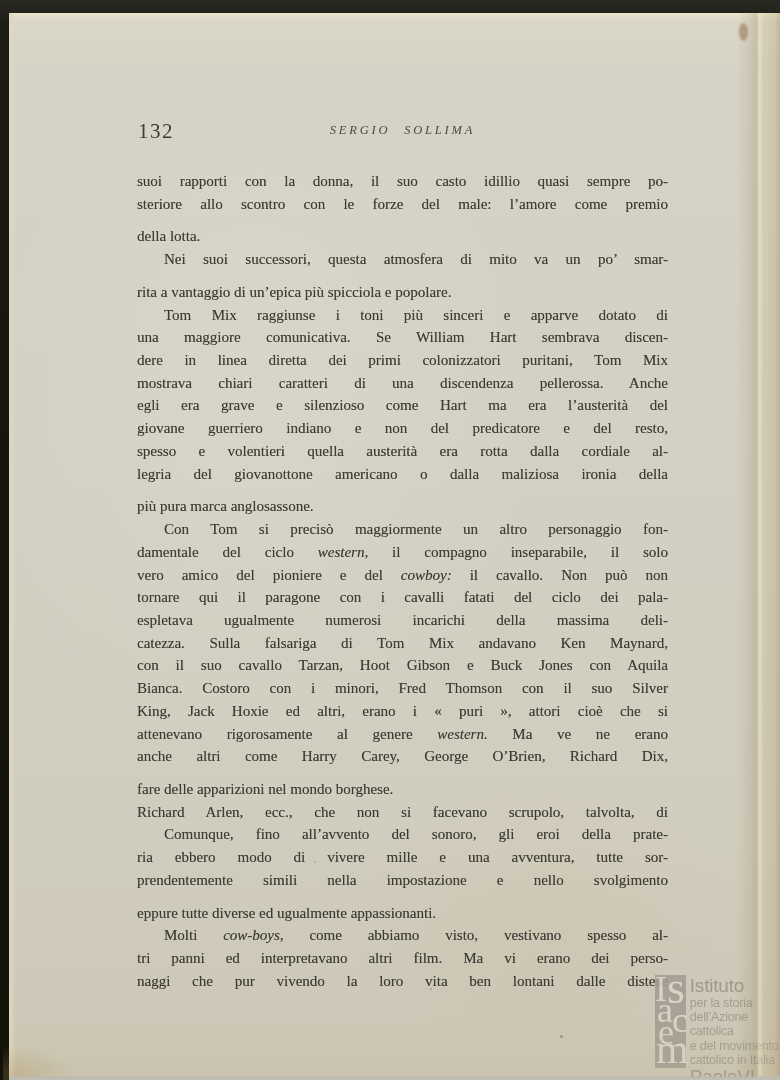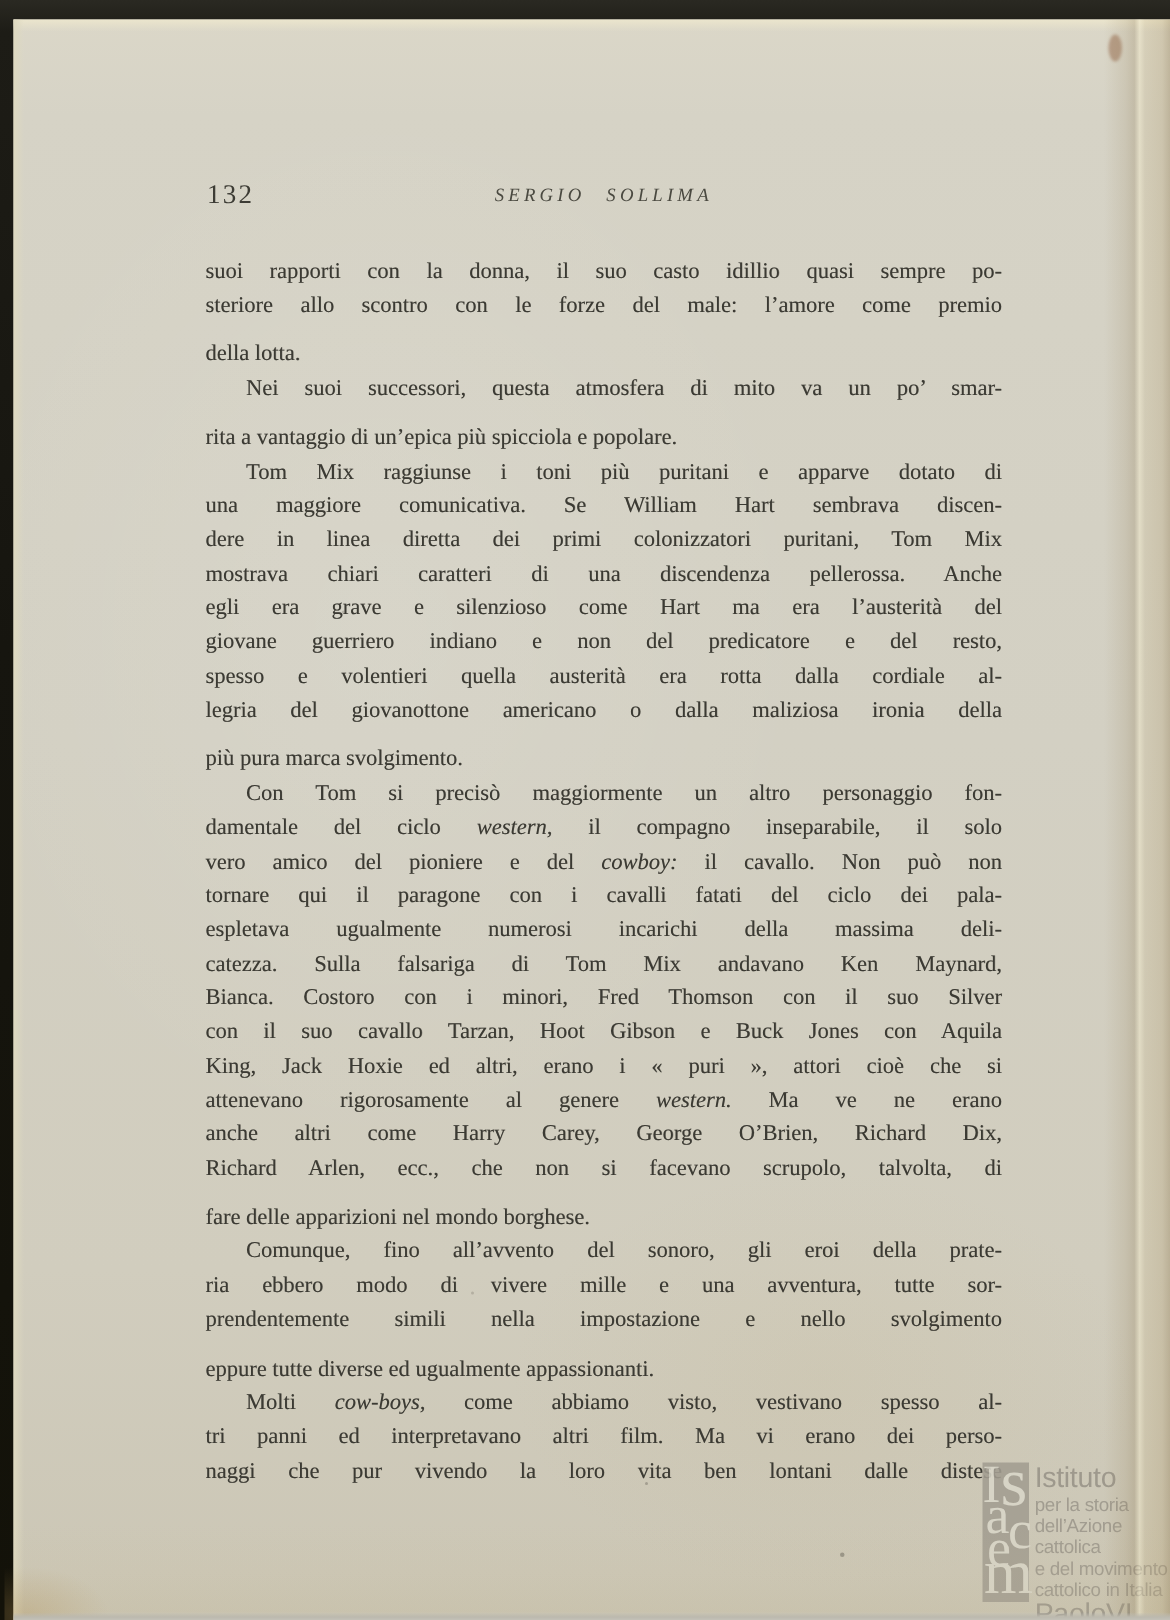--- a/index.html
+++ b/index.html
@@ -38,21 +38,21 @@
   .rust-spot{position:absolute;right:32px;top:10px;width:9px;height:18px;border-radius:50%;
     background:#8a5636;opacity:.45;filter:blur(1.2px);}
   .speck{position:absolute;border-radius:50%;background:#6f6b60;}
   .speck.s1{left:551px;top:1022px;width:3px;height:3px;opacity:.55;}
   .speck.s2{left:421px;top:975px;width:2px;height:2px;opacity:.45;}
   .speck.s3{left:219px;top:394px;width:2px;height:2px;opacity:.35;}
   .speck.s4{left:305px;top:848px;width:2px;height:2px;opacity:.3;}
 
   
   .running-head{position:absolute;left:128px;top:106px;width:531px;height:24px;color:#3d3c35;}
-  .pagenum{position:absolute;left:1px;top:0;font-size:18px;letter-spacing:1.5px;}
+  .pagenum{position:absolute;left:1px;top:0;font-size:21px;letter-spacing:1.5px;}
   .head-title{position:absolute;left:0;right:0;top:4px;text-align:center;
     font-size:12.5px;letter-spacing:2.8px;word-spacing:8px;color:#4a4940;font-style:italic;}
 
   
   .text-block{position:absolute;left:128px;top:157px;width:531px;
     font-size:15px;color:#3b3a33;
     text-shadow:0.2px 0.2px 0.4px rgba(59,58,51,0.45);}
   .tline{height:22.72px;line-height:22.72px;text-align:justify;text-align-last:justify;}
   .tline.last{text-align-last:left;margin-top:10px;}
   .tline.ind{text-indent:27px;}
@@ -87,42 +87,42 @@
       <span class="pagenum">132</span>
       <span class="head-title">SERGIO SOLLIMA</span>
     </div>
 
     <div class="text-block">
         <div class="tline">suoi rapporti con la donna, il suo casto idillio quasi sempre po-</div>
         <div class="tline">steriore allo scontro con le forze del male: l’amore come premio</div>
         <div class="tline last">della lotta.</div>
         <div class="tline ind">Nei suoi successori, questa atmosfera di mito va un po’ smar-</div>
         <div class="tline last">rita a vantaggio di un’epica più spicciola e popolare.</div>
-        <div class="tline ind">Tom Mix raggiunse i toni più puritani e apparve dotato di</div>
+        <div class="tline ind">Tom Mix raggiunse i toni più sinceri e apparve dotato di</div>
         <div class="tline">una maggiore comunicativa. Se William Hart sembrava discen-</div>
         <div class="tline">dere in linea diretta dei primi colonizzatori puritani, Tom Mix</div>
         <div class="tline">mostrava chiari caratteri di una discendenza pellerossa. Anche</div>
         <div class="tline">egli era grave e silenzioso come Hart ma era l’austerità del</div>
         <div class="tline">giovane guerriero indiano e non del predicatore e del resto,</div>
         <div class="tline">spesso e volentieri quella austerità era rotta dalla cordiale al-</div>
         <div class="tline">legria del giovanottone americano o dalla maliziosa ironia della</div>
-        <div class="tline last">più pura marca svolgimento.</div>
+        <div class="tline last">più pura marca anglosassone.</div>
         <div class="tline ind">Con Tom si precisò maggiormente un altro personaggio fon-</div>
         <div class="tline">damentale del ciclo <em>western,</em> il compagno inseparabile, il solo</div>
         <div class="tline">vero amico del pioniere e del <em>cowboy:</em> il cavallo. Non può non</div>
         <div class="tline">tornare qui il paragone con i cavalli fatati del ciclo dei pala-</div>
         <div class="tline">espletava ugualmente numerosi incarichi della massima deli-</div>
         <div class="tline">catezza. Sulla falsariga di Tom Mix andavano Ken Maynard,</div>
+        <div class="tline">con il suo cavallo Tarzan, Hoot Gibson e Buck Jones con Aquila</div>
         <div class="tline">Bianca. Costoro con i minori, Fred Thomson con il suo Silver</div>
-        <div class="tline">con il suo cavallo Tarzan, Hoot Gibson e Buck Jones con Aquila</div>
         <div class="tline">King, Jack Hoxie ed altri, erano i « puri », attori cioè che si</div>
         <div class="tline">attenevano rigorosamente al genere <em>western.</em> Ma ve ne erano</div>
         <div class="tline">anche altri come Harry Carey, George O’Brien, Richard Dix,</div>
+        <div class="tline last">fare delle apparizioni nel mondo borghese.</div>
         <div class="tline">Richard Arlen, ecc., che non si facevano scrupolo, talvolta, di</div>
-        <div class="tline last">fare delle apparizioni nel mondo borghese.</div>
         <div class="tline ind">Comunque, fino all’avvento del sonoro, gli eroi della prate-</div>
         <div class="tline">ria ebbero modo di vivere mille e una avventura, tutte sor-</div>
         <div class="tline">prendentemente simili nella impostazione e nello svolgimento</div>
         <div class="tline last">eppure tutte diverse ed ugualmente appassionanti.</div>
         <div class="tline ind">Molti <em>cow-boys,</em> come abbiamo visto, vestivano spesso al-</div>
         <div class="tline">tri panni ed interpretavano altri film. Ma vi erano dei perso-</div>
         <div class="tline">naggi che pur vivendo la loro vita ben lontani dalle distese</div>
       </div>
 
     <div class="watermark">

